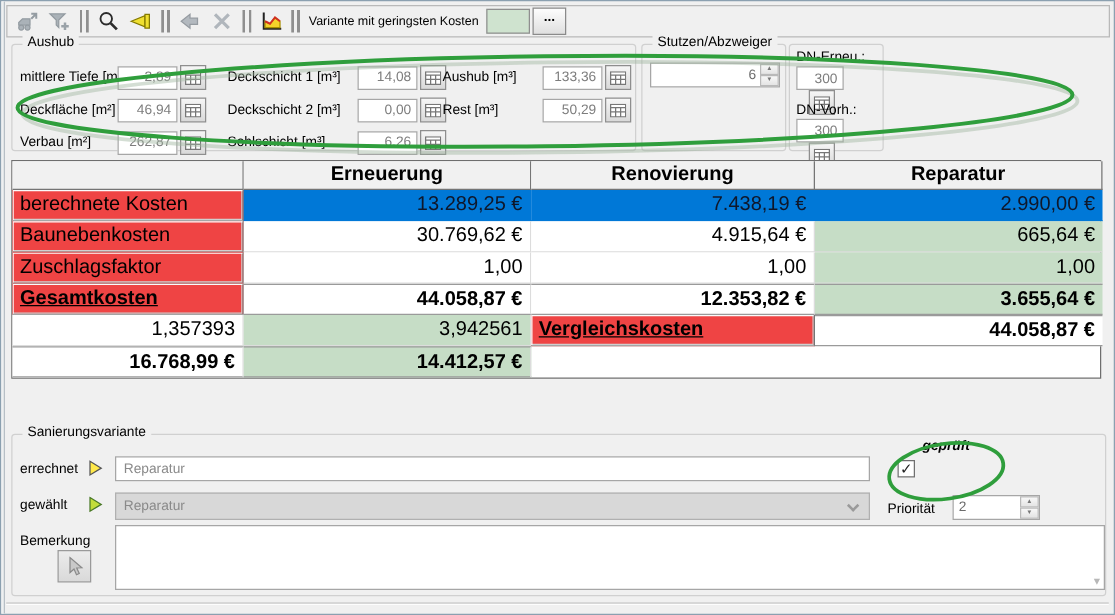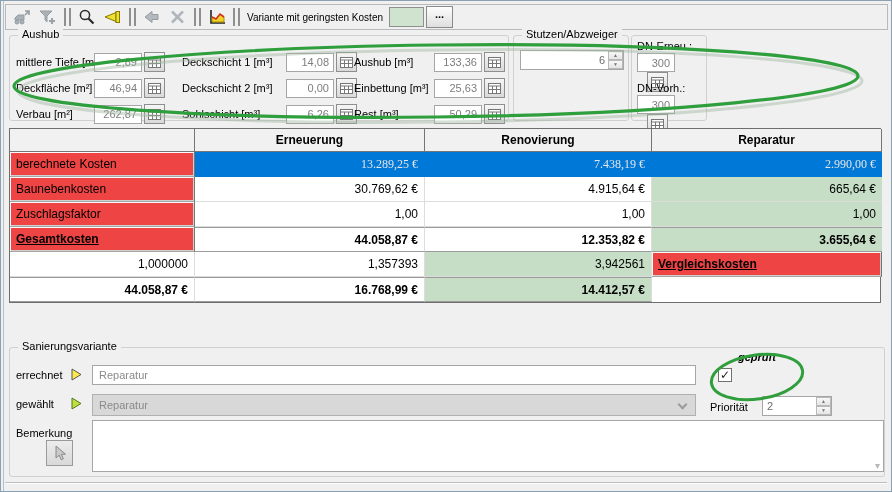--- a/index.html
+++ b/index.html
@@ -50,33 +50,33 @@
     font-size:5px;color:#777;display:flex;align-items:center;justify-content:center;line-height:1;}
   .st-spin{left:6px;top:14px;width:104px;}
 
   .dn-label{position:absolute;left:5px;white-space:nowrap;}
   .dn-row{position:absolute;left:5px;display:flex;align-items:center;flex-direction:column;}
   .dn-row .tb{width:38px;}
 
   
   .ctable{position:absolute;left:8px;top:127px;width:872px;
     display:grid;grid-template-columns:185px 230px 227px 230px;
-    border:1px solid #6e6e6e;background:#fff;font-size:12px;}
+    border:1px solid #6e6e6e;background:#fff;font-size:16px;}
   .ctable .hcell{height:23px;background:#f1f1f1;font-weight:bold;text-align:center;
     display:flex;align-items:center;justify-content:center;
     border-right:1px solid #757575;border-bottom:1px solid #757575;}
   .ctable .hcell:last-child{border-right:none;}
   .ctable .rlabel{height:25px;background:#ef4444;display:flex;align-items:center;padding-left:6px;
     border-right:1px solid #757575;border-bottom:1px solid #a5a5a5;
     box-shadow:inset 1px 1px 0 #fbfbfb, inset -1px -1px 0 #cfcfcf;}
   .ctable .vcell{height:25px;background:#fff;display:flex;align-items:center;justify-content:flex-end;
     padding-right:6px;border-right:1px solid #dcdcdc;border-bottom:1px solid #dcdcdc;}
   .ctable .vcell:nth-child(4n){border-right:none;}
   .ctable .grn{background:#c6ddc6;}
-  .ctable .sel{background:#0078d7;color:#e5e5e5;border-right-color:#0078d7;border-bottom-color:#0078d7;font-family:Liberation Serif, serif;}
+  .ctable .sel{background:#0078d7;color:#0f172a;border-right-color:#0078d7;border-bottom-color:#0078d7;}
   .ctable .boldrow{font-weight:bold;}
   .ctable .rlabel.boldrow{text-decoration:underline;}
   .ctable .vcell.boldrow{border-bottom-color:#9a9a9a;border-top:1px solid #9a9a9a;height:25px;}
 
   
   .gb-san{left:8px;top:346px;width:876px;height:130px;}
   .san-label{position:absolute;white-space:nowrap;}
   .tri{position:absolute;width:13px;height:13px;}
   .tbox{position:absolute;height:20px;border:1px solid #a6a6a6;background:#fff;color:#8a8a8a;
     display:flex;align-items:center;padding-left:6px;}
@@ -252,33 +252,20 @@
             <svg width="13" height="11" viewBox="0 0 13 11">
               <rect x="0.5" y="0.5" width="12" height="10" fill="#fff" stroke="#777"></rect>
               <line x1="0.5" y1="3" x2="12.5" y2="3" stroke="#777"></line>
               <line x1="4.5" y1="3" x2="4.5" y2="10.5" stroke="#777"></line>
               <line x1="8.5" y1="3" x2="8.5" y2="10.5" stroke="#777"></line>
               <line x1="0.5" y1="6.5" x2="12.5" y2="6.5" stroke="#777"></line>
             </svg>
           </button>
       </div>
       <div class="frow">
-        <span class="flabel">Einbettung [m³]</span>
-        <span class="tb w48">25,63</span>
-        <button class="calc-btn">
-            <svg width="13" height="11" viewBox="0 0 13 11">
-              <rect x="0.5" y="0.5" width="12" height="10" fill="#fff" stroke="#777"></rect>
-              <line x1="0.5" y1="3" x2="12.5" y2="3" stroke="#777"></line>
-              <line x1="4.5" y1="3" x2="4.5" y2="10.5" stroke="#777"></line>
-              <line x1="8.5" y1="3" x2="8.5" y2="10.5" stroke="#777"></line>
-              <line x1="0.5" y1="6.5" x2="12.5" y2="6.5" stroke="#777"></line>
-            </svg>
-          </button>
-      </div>
-      <div class="frow">
         <span class="flabel">Rest [m³]</span>
         <span class="tb w48">50,29</span>
         <button class="calc-btn">
             <svg width="13" height="11" viewBox="0 0 13 11">
               <rect x="0.5" y="0.5" width="12" height="10" fill="#fff" stroke="#777"></rect>
               <line x1="0.5" y1="3" x2="12.5" y2="3" stroke="#777"></line>
               <line x1="4.5" y1="3" x2="4.5" y2="10.5" stroke="#777"></line>
               <line x1="8.5" y1="3" x2="8.5" y2="10.5" stroke="#777"></line>
               <line x1="0.5" y1="6.5" x2="12.5" y2="6.5" stroke="#777"></line>
             </svg>
@@ -346,21 +333,20 @@
     <div class="rlabel">Zuschlagsfaktor</div>
     <div class="vcell">1,00</div>
     <div class="vcell">1,00</div>
     <div class="vcell grn">1,00</div>
 
     <div class="rlabel boldrow">Gesamtkosten</div>
     <div class="vcell boldrow">44.058,87 €</div>
     <div class="vcell boldrow">12.353,82 €</div>
     <div class="vcell boldrow grn">3.655,64 €</div>
 
-    <div class="vcell">1,000000</div>
     <div class="vcell">1,357393</div>
     <div class="vcell grn">3,942561</div>
 
     <div class="rlabel boldrow">Vergleichskosten</div>
     <div class="vcell boldrow">44.058,87 €</div>
     <div class="vcell boldrow">16.768,99 €</div>
     <div class="vcell boldrow grn">14.412,57 €</div>
   </div>
 
   <div class="gb gb-san">

